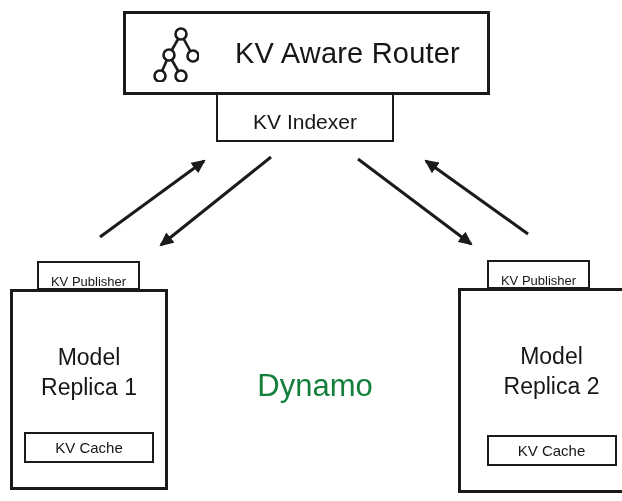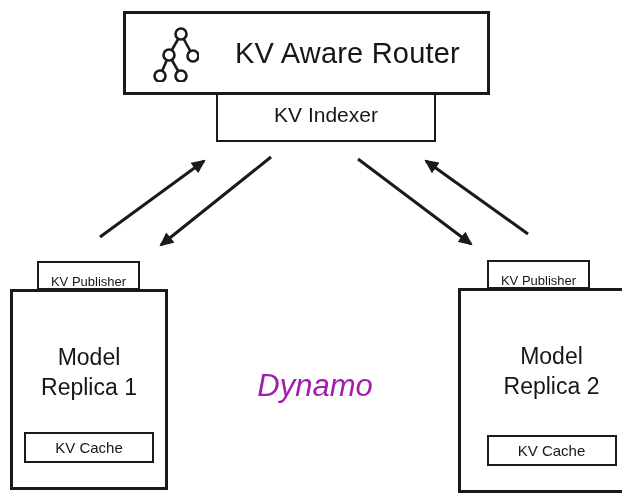--- a/index.html
+++ b/index.html
@@ -34,24 +34,25 @@
     gap: 36px;
     z-index: 3;
   }
   .router-label {
     font-size: 29px;
     letter-spacing: 0.2px;
     color: #161616;
   }
 
   .indexer-box {
-    left: 216px; top: 93px; width: 220px; height: 49px;
+    left: 216px; top: 93px; width: 178px; height: 49px;
     border-width: 2px;
     z-index: 2;
     padding-bottom: 6px;
+    align-items: flex-end;
   }
   .indexer-label { font-size: 21px; color: #161616; }
 
   .arrows-layer {
     position: absolute;
     left: 0; top: 0; width: 622px; height: 501px;
     z-index: 1;
   }
 
   .publisher-box {
@@ -94,23 +95,22 @@
     align-items: center;
     justify-content: center;
   }
   .cache-label { font-size: 15px; color: #161616; }
 
   .dynamo-label {
     position: absolute;
     left: 225px; top: 368px; width: 180px;
     text-align: center;
     font-size: 31px;
-    color: #a21caf;
+    color: #15803d;
     z-index: 1;
-    font-style: italic;
   }
 
   .tree-icon svg { display: block; }
 </style>
 </head>
 <body>
 
 <div class="canvas">
 
   <svg class="arrows-layer" viewBox="0 0 622 501" xmlns="http://www.w3.org/2000/svg" aria-hidden="true">

